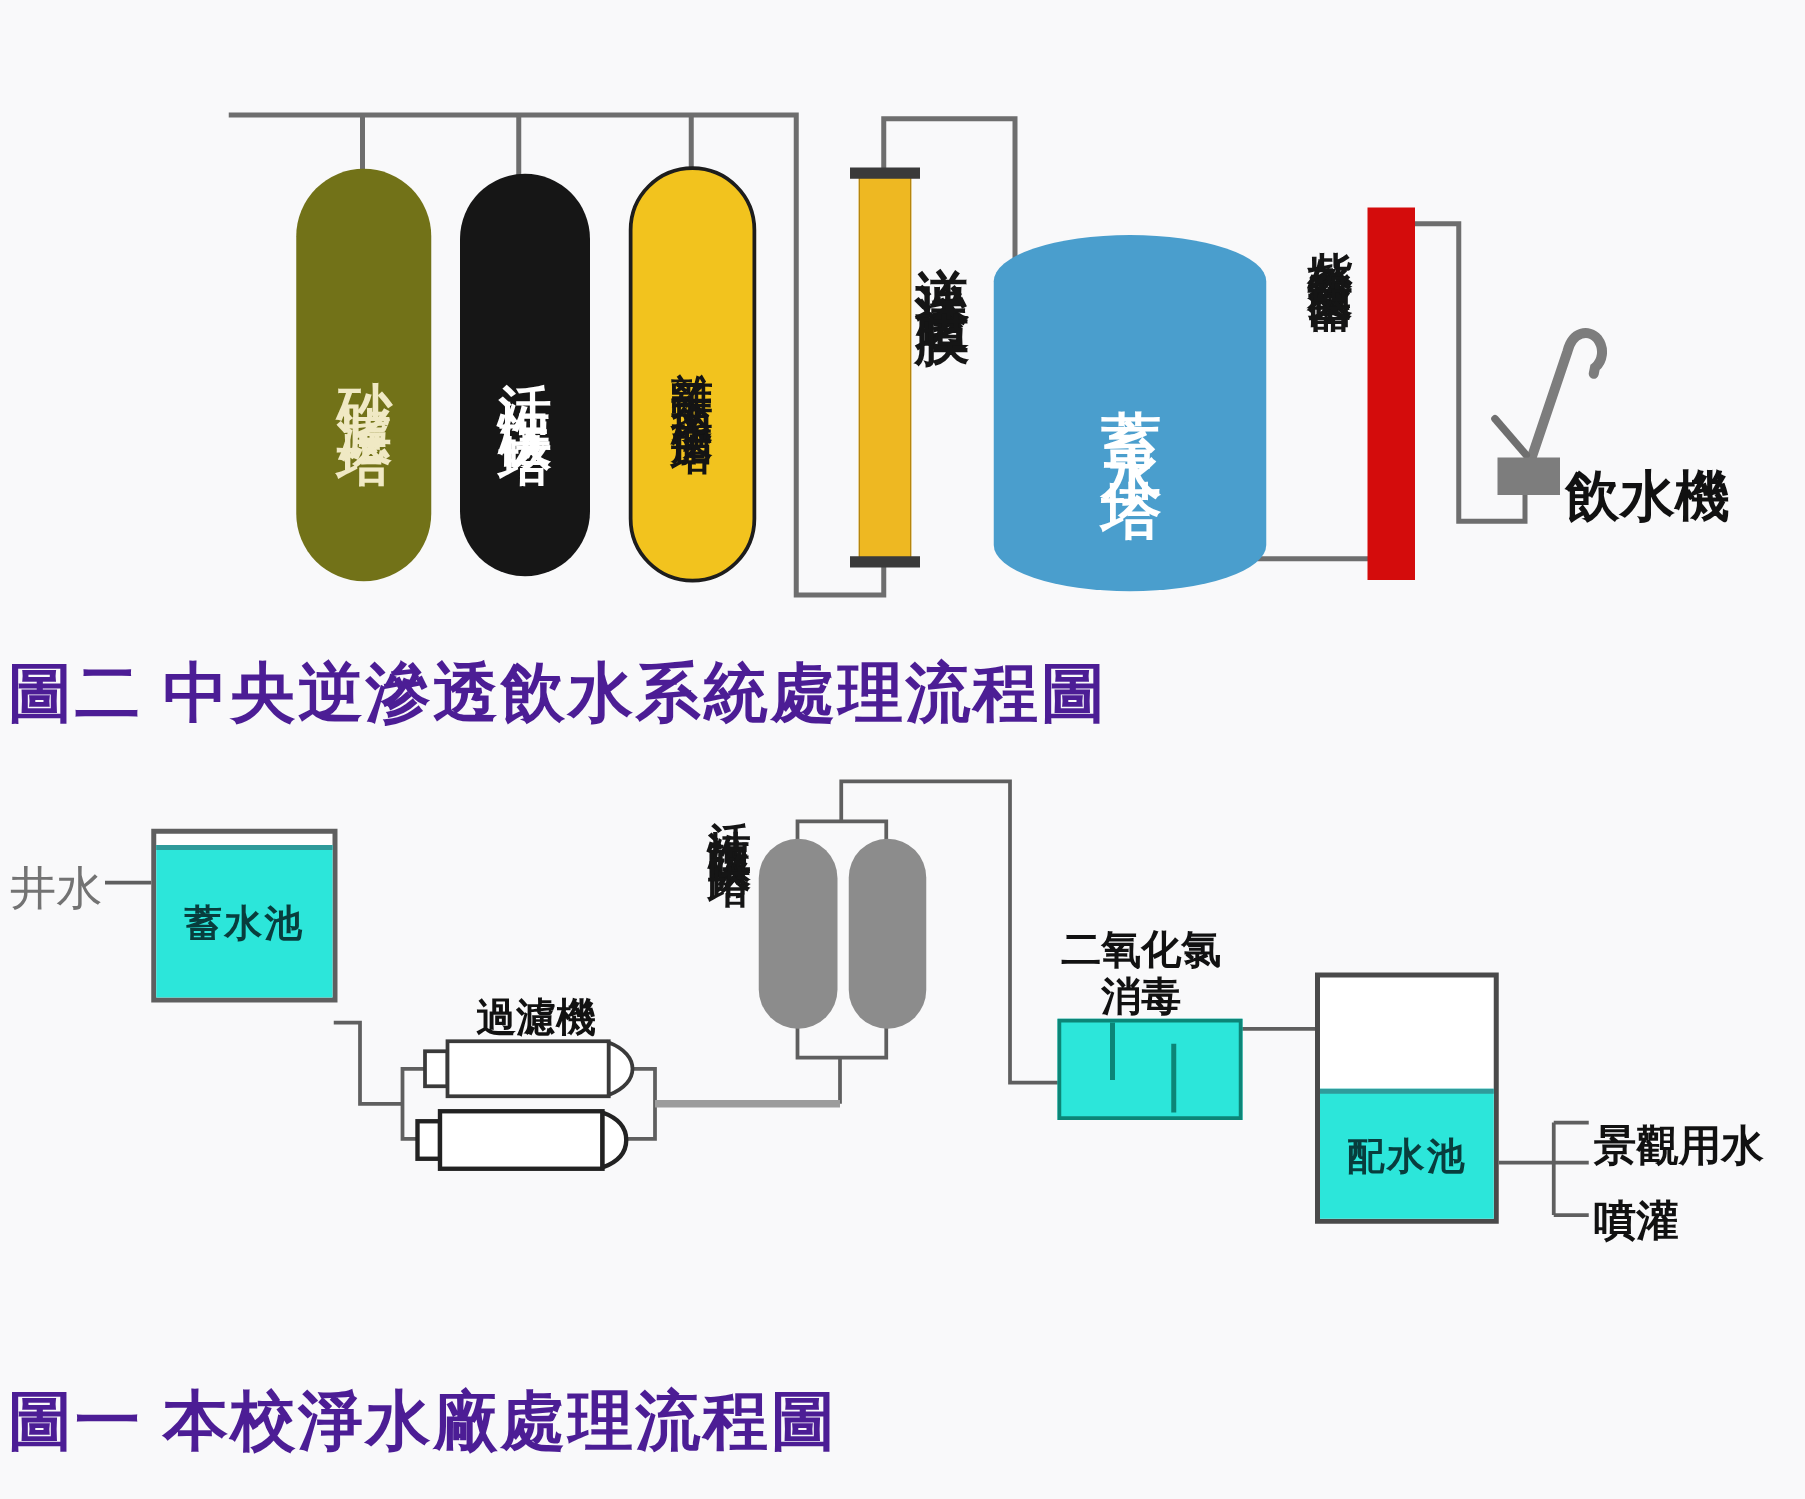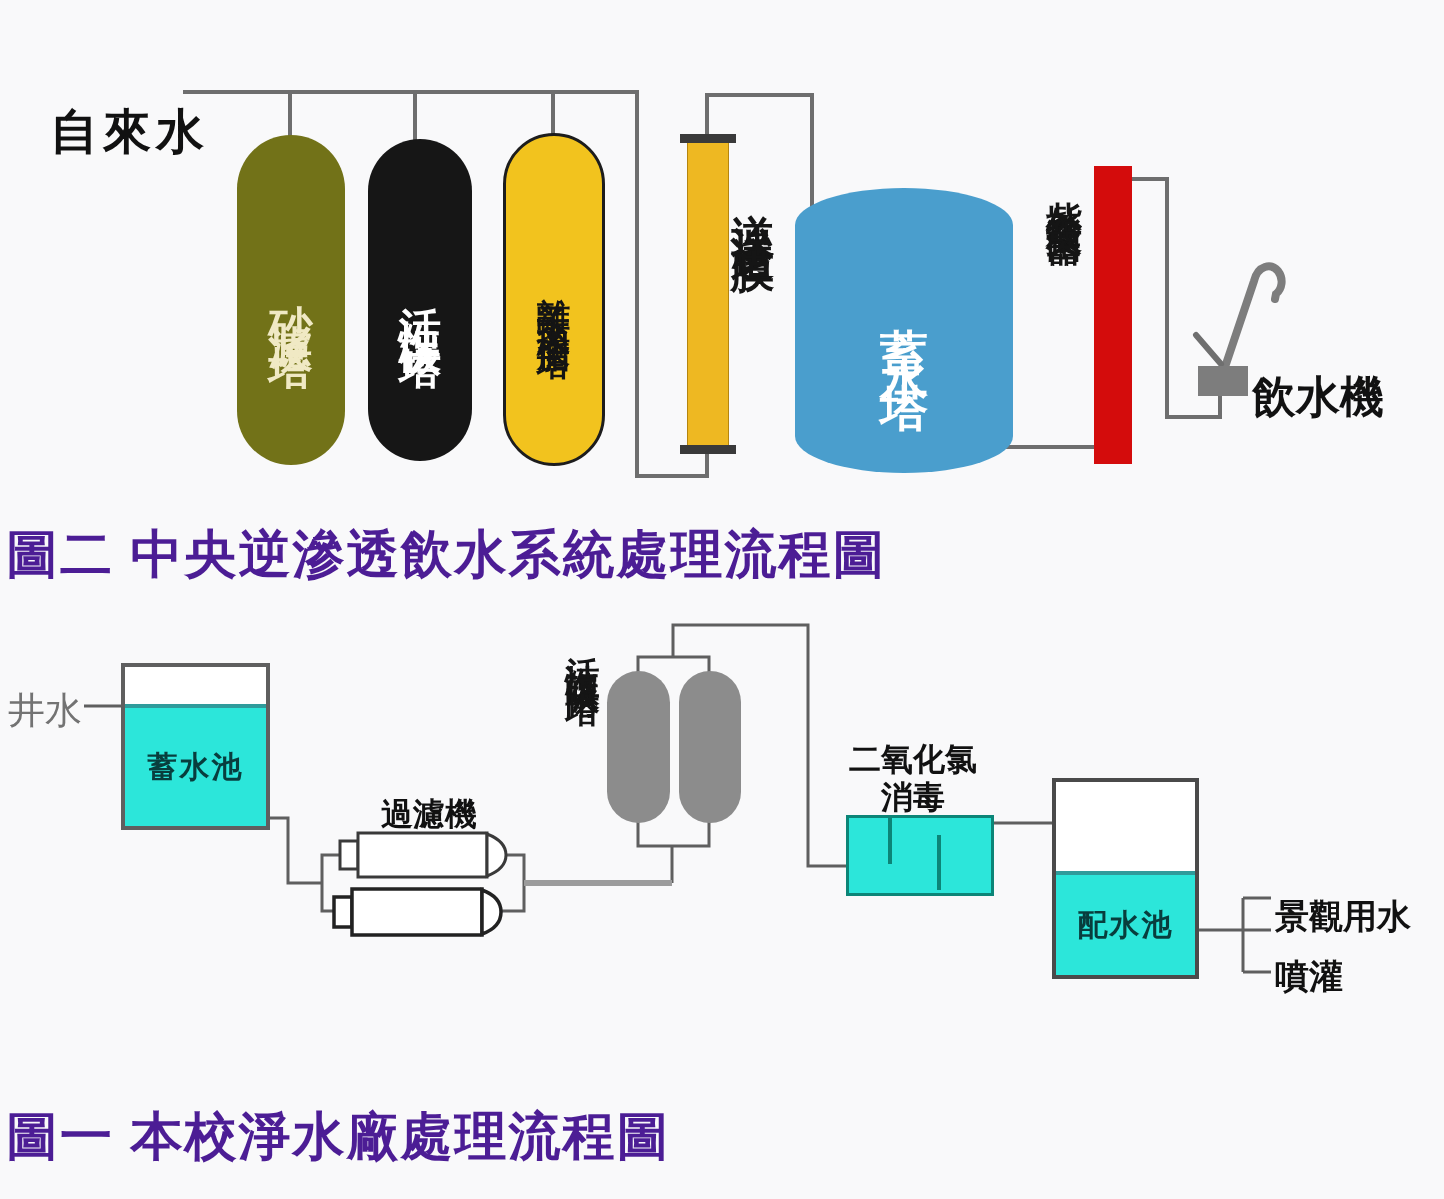--- a/index.html
+++ b/index.html
@@ -39,21 +39,21 @@
   }
   .blue-tank .vtext{font-size:48px;letter-spacing:28px;color:#fff;}
   .uv-label{left:1046px;top:172px;font-size:36px;letter-spacing:6px;color:#151515;}
   .red-bar{left:1094px;top:166px;width:38px;height:298px;background:#d40c0c;}
   .fountain-label{left:1252px;top:368px;font-size:44px;font-weight:600;color:#111;}
   .caption{font-size:52px;font-weight:700;color:#4c1d95;letter-spacing:2px;white-space:nowrap;}
   .caption2{left:6px;top:520px;}
   
   .well-label{left:8px;top:686px;font-size:37px;font-weight:400;color:#737373;}
   .tank{box-sizing:border-box;background:#fff;}
-  .storage-pool{left:121px;top:663px;width:149px;height:167px;border:4px solid #5f5f5f;}
+  .storage-pool{left:121px;top:663px;width:149px;height:139px;border:4px solid #5f5f5f;}
   .water{position:absolute;left:0;right:0;bottom:0;background:#2ce6da;border-top:4px solid #2f9b9b;
          display:flex;align-items:center;justify-content:center;}
   .storage-pool .water{height:118px;}
   .tank-label{font-weight:700;color:#083d3d;}
   .storage-pool .tank-label{font-size:30px;letter-spacing:2px;}
   .filter-label{left:381px;top:793px;font-size:32px;font-weight:700;color:#111;}
   .carbon-label{left:566px;top:630px;font-size:34px;letter-spacing:7px;color:#151515;font-weight:700;}
   .carbon-tower{background:#8c8c8c;border-radius:32px;}
   .carbon-a{left:607px;top:671px;width:63px;height:152px;}
   .carbon-b{left:679px;top:671px;width:62px;height:152px;}
@@ -116,21 +116,20 @@
       <rect x="358" y="833" width="129" height="44"></rect>
       <path d="M487,834 C500,839 506,847 506,855 C506,863 500,871 487,876 Z"></path>
       <g stroke="#222222" stroke-width="3.5">
         <rect x="334" y="897" width="18" height="30"></rect>
         <rect x="352" y="889" width="130" height="46"></rect>
         <path d="M482,890 C496,895 501,903 501,912 C501,921 496,929 482,934 Z"></path>
       </g>
     </g>
   </svg>
 
-  <div class="el tap-label">自來水</div>
 
   <div class="el pill tower1">
     <div class="vtext">砂濾塔</div>
   </div>
   <div class="el pill tower2">
     <div class="vtext">活性碳塔</div>
   </div>
   <div class="el pill tower3">
     <div class="vtext">離子交換樹脂塔</div>
   </div>

